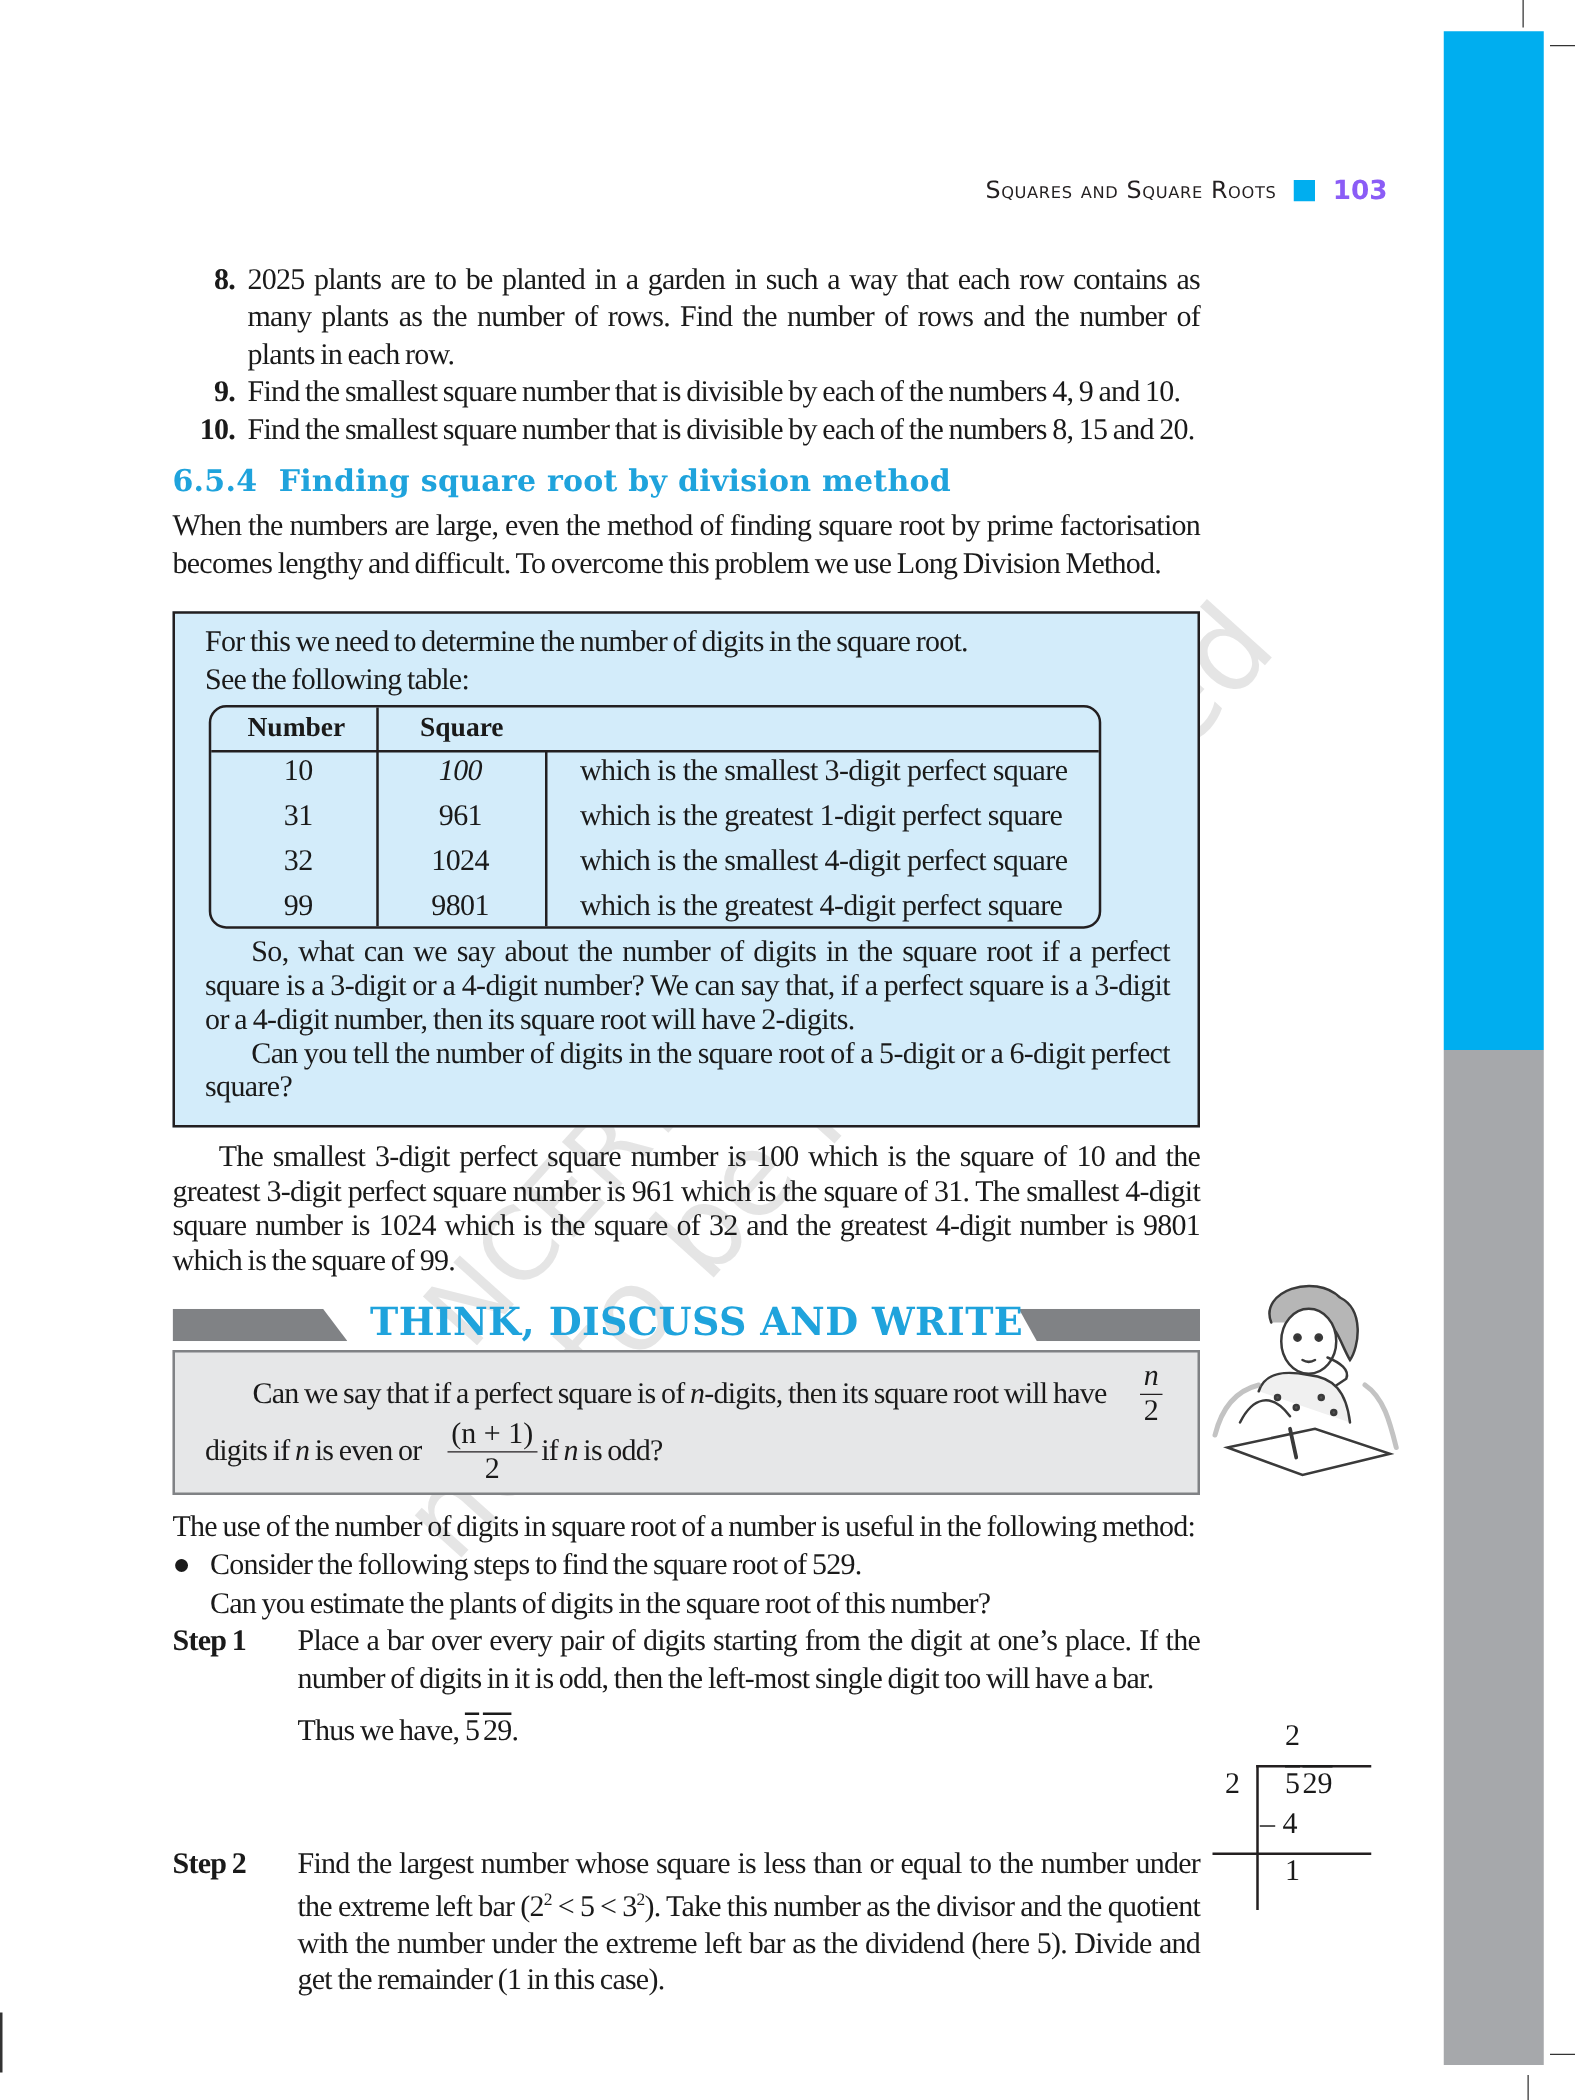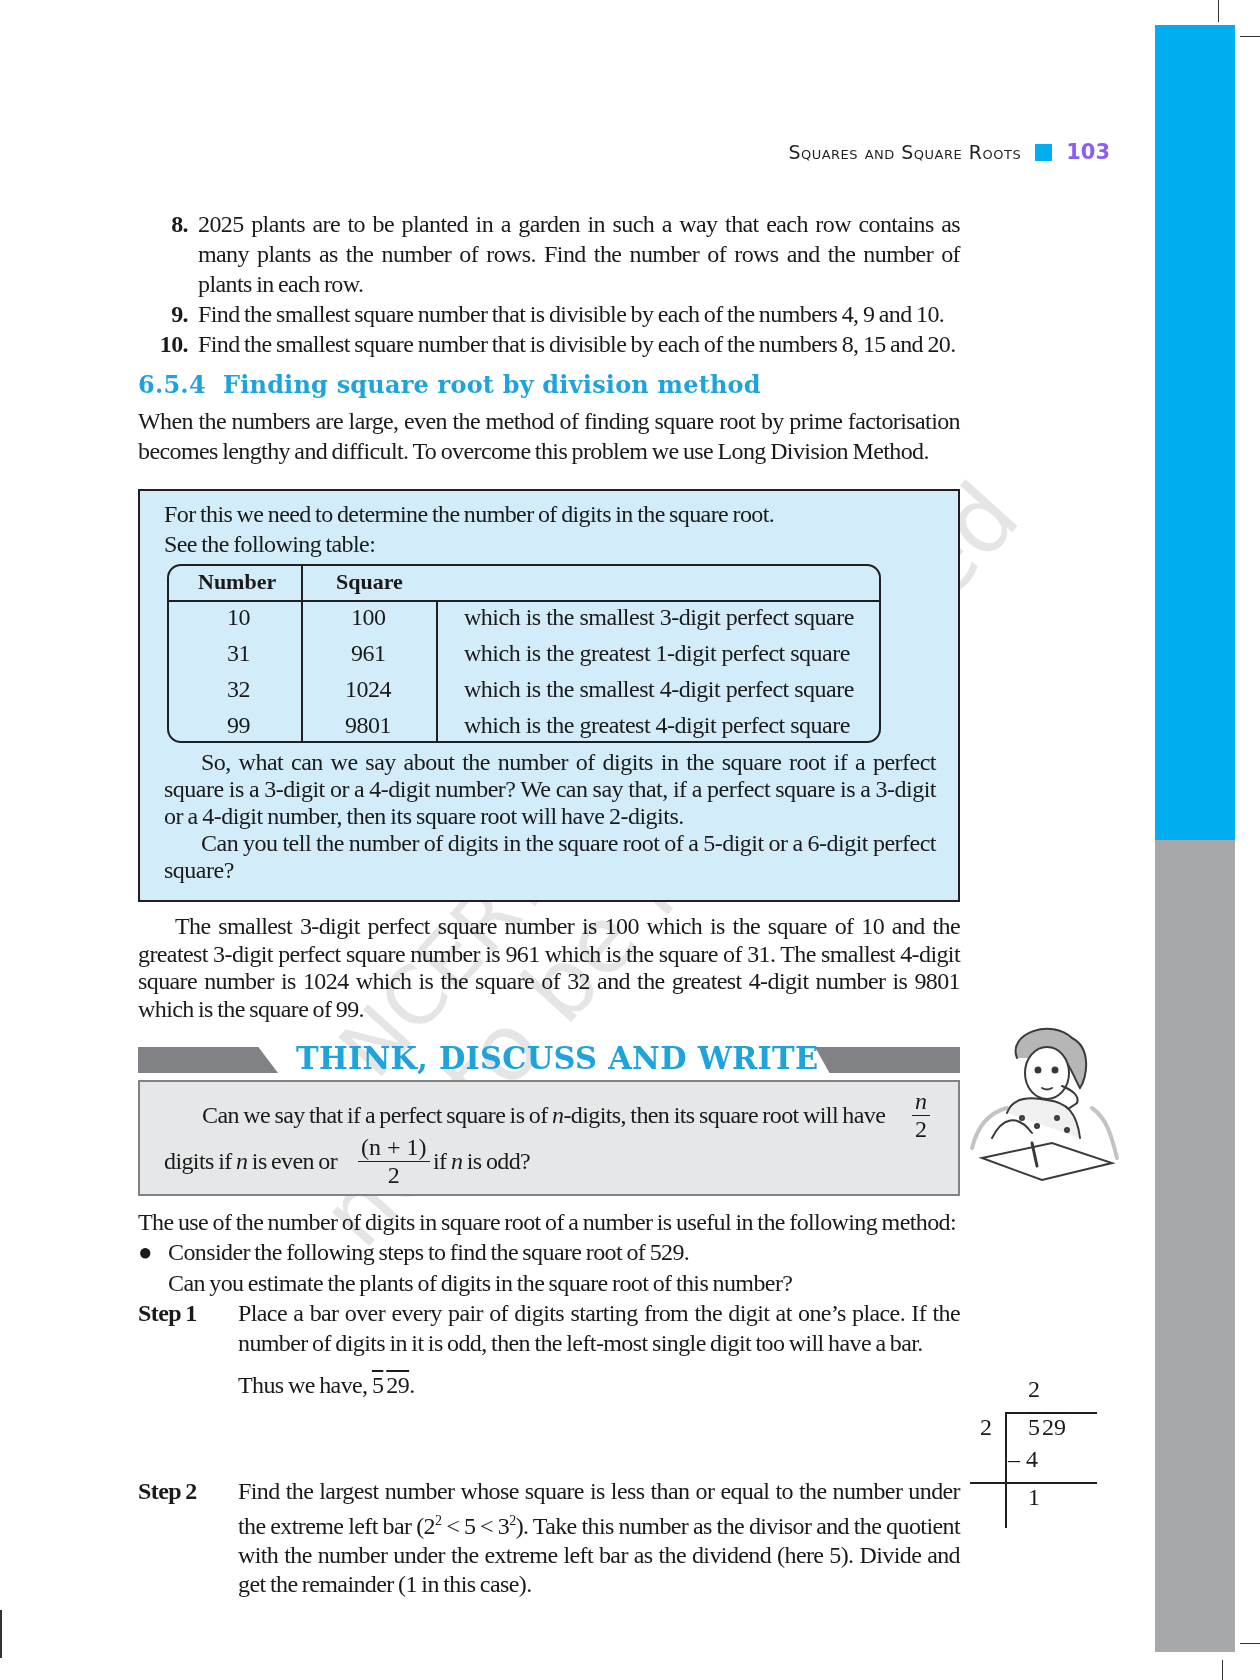--- a/index.html
+++ b/index.html
@@ -125,21 +125,21 @@
   <div class="line body-text" style="top:38px;">See the following table:</div>
 
   <div id="digits-table">
     <div class="hdr"></div>
     <span class="hcell" style="left:29px;">Number</span>
     <span class="hcell" style="left:167px;">Square</span>
     <div class="vline" style="left:132px;top:0;bottom:0;"></div>
     <div class="vline" style="left:267px;top:34px;bottom:0;"></div>
 
     <span class="cell" style="left:58px;top:38px;">10</span>
-    <span class="cell" style="left:182px;top:38px;">100</span>
+    <span class="cell" style="left:182px;top:38px;font-style:italic;">100</span>
     <span class="cell" style="left:295px;top:38px;">which is the smallest 3-digit perfect square</span>
 
     <span class="cell" style="left:58px;top:74px;">31</span>
     <span class="cell" style="left:182px;top:74px;">961</span>
     <span class="cell" style="left:295px;top:74px;">which is the greatest 1-digit perfect square</span>
 
     <span class="cell" style="left:58px;top:110px;">32</span>
     <span class="cell" style="left:176px;top:110px;">1024</span>
     <span class="cell" style="left:295px;top:110px;">which is the smallest 4-digit perfect square</span>
 

